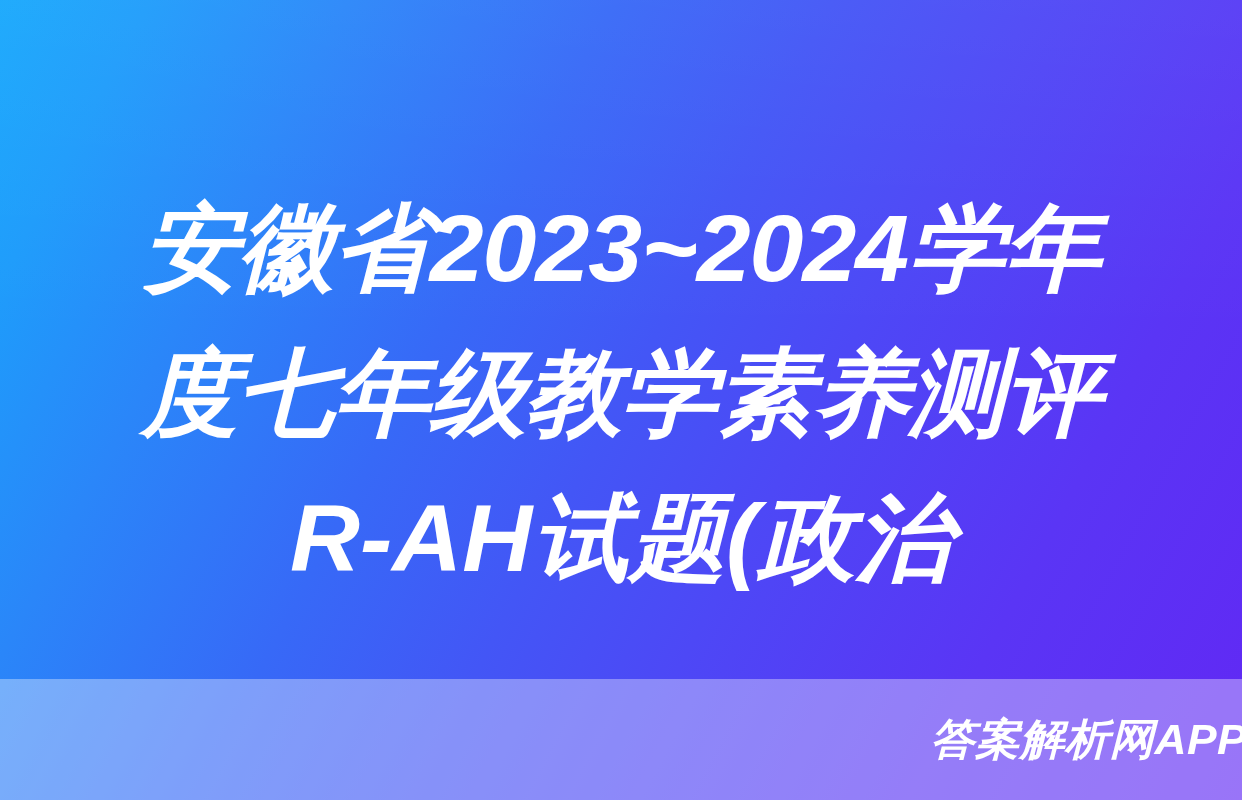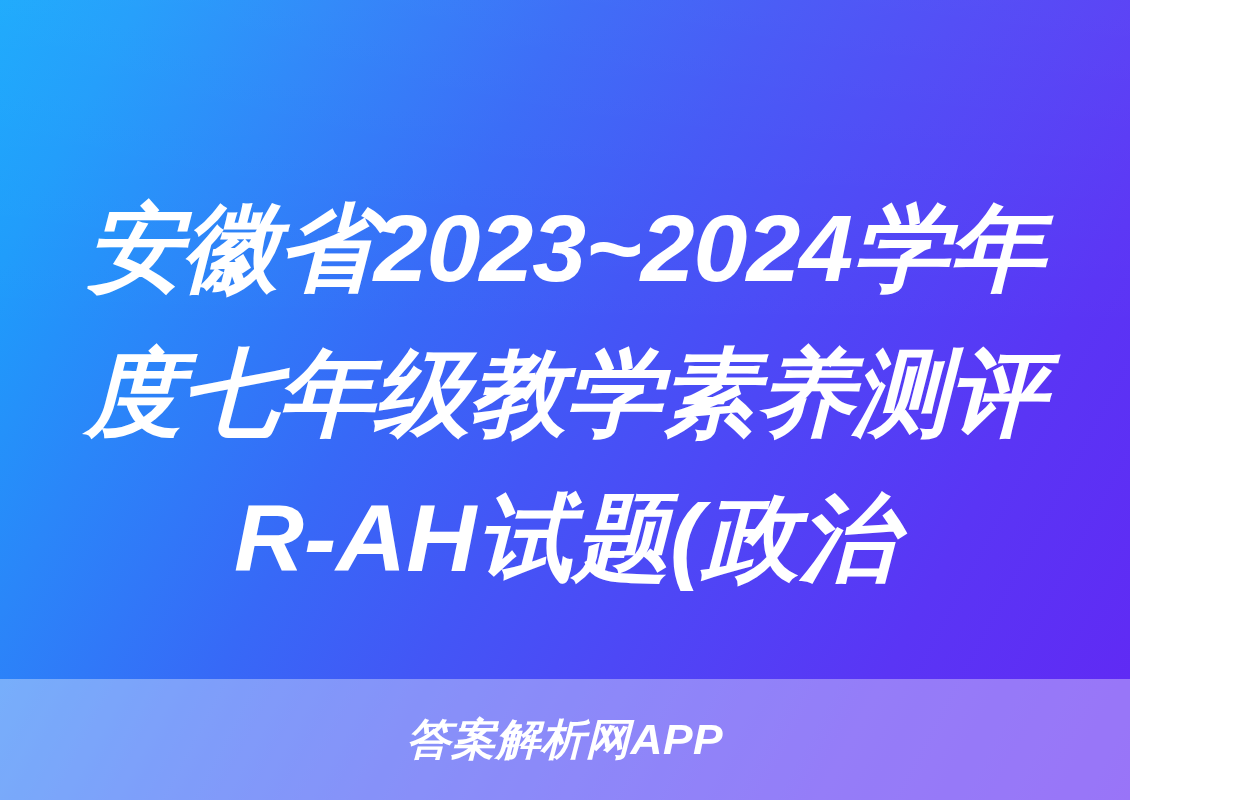--- a/index.html
+++ b/index.html
@@ -11,21 +11,21 @@
     width: 1242px;
     height: 800px;
     overflow: hidden;
     font-family: "Liberation Sans", "DejaVu Sans", sans-serif;
     background: #ffffff;
   }
 
   
   #cover-card {
     position: relative;
-    width: 1130px;
+    width: 1242px;
     height: 800px;
     overflow: hidden;
     
     background-image: linear-gradient(
         118deg,
         #17a8fc 0%,
         #1e9cfb 9%,
         #2a86f9 21%,
         #3769f7 37%,
         #4356f6 50%,
@@ -82,21 +82,21 @@
   #footer-band {
     position: absolute;
     left: 0;
     right: 0;
     top: 679px;
     height: 121px;
     z-index: 4;
     background: rgba(255,255,255,0.355);
     display: flex;
     align-items: center;
-    justify-content: center;
+    justify-content: flex-end;
   }
 
   #watermark-text {
     color: #ffffff;
     font-family: "Liberation Sans", "DejaVu Sans", sans-serif;
     font-weight: 700;
     font-style: italic;
     font-size: 43px;
     line-height: 43px;
     letter-spacing: 0.5px;

